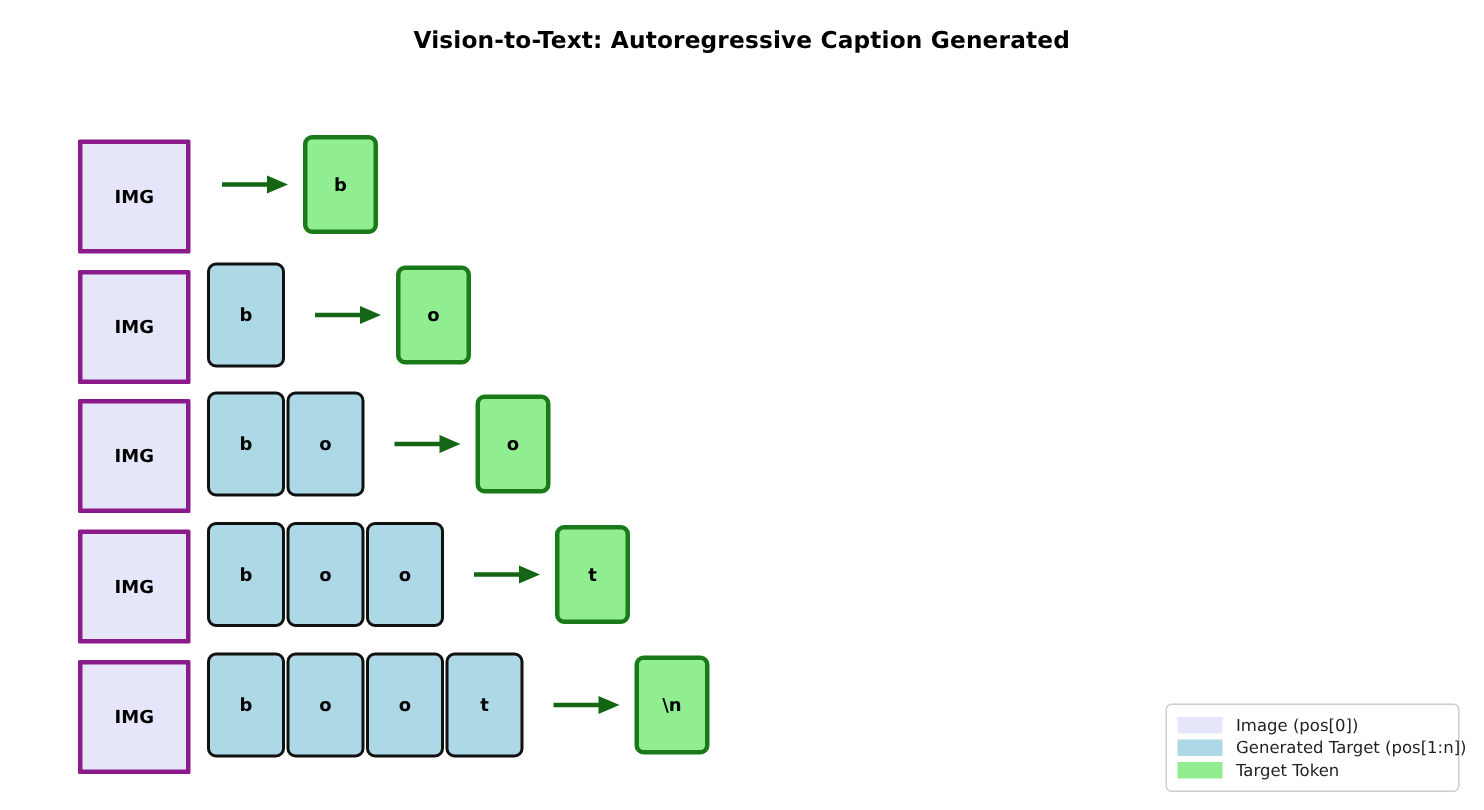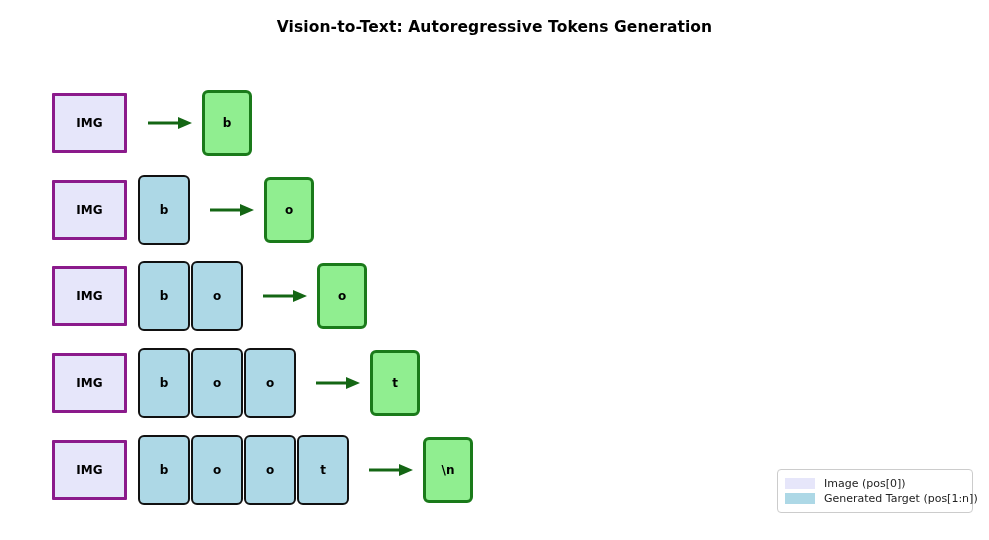--- a/index.html
+++ b/index.html
@@ -41,21 +41,21 @@
     height: 76px;
     width: 989px;
   }
 
   
   .img-box {
     position: absolute;
     left: 52px;
     top: 8px;
     width: 75px;
-    height: 60px;
+    height: 76px;
     box-sizing: border-box;
     background: #e6e6fa;
     border: 3px solid #8b1a8b;
     border-radius: 1px;
     display: flex;
     align-items: center;
     justify-content: center;
     font-size: 12px;
     font-weight: bold;
     color: #000000;
@@ -137,21 +137,21 @@
   .legend-label {
     font-size: 11px;
     color: #222222;
     white-space: nowrap;
     line-height: 15px;
   }
 </style>
 </head>
 <body>
 
-<div id="figure-title">Vision-to-Text: Autoregressive Tokens Generation</div>
+<div id="figure-title">Vision-to-Text: Autoregressive Caption Generated</div>
 
 <div id="rows-area">
     <div class="seq-row" style="top: 85px;">
       <div class="img-box">IMG</div>
       <div class="arrow" style="left: 148px;">
         <svg width="44" height="16" viewBox="0 0 44 16">
           <line x1="0" y1="8" x2="32" y2="8" stroke="#146614" stroke-width="3"></line>
           <polygon points="30,2 44,8 30,14" fill="#146614"></polygon>
         </svg>
       </div>
@@ -211,13 +211,17 @@
 
 <div id="legend">
     <div class="legend-row">
       <span class="legend-swatch sw-image"></span>
       <span class="legend-label">Image (pos[0])</span>
     </div>
     <div class="legend-row">
       <span class="legend-swatch sw-tokens"></span>
       <span class="legend-label">Generated Target (pos[1:n])</span>
     </div>
+    <div class="legend-row">
+      <span class="legend-swatch sw-target"></span>
+      <span class="legend-label">Target Token</span>
+    </div>
   </div>
 
 </body></html>

